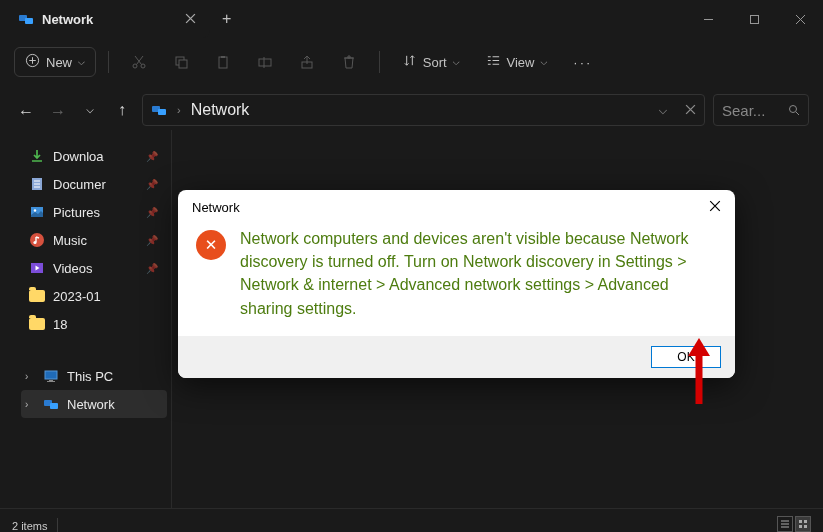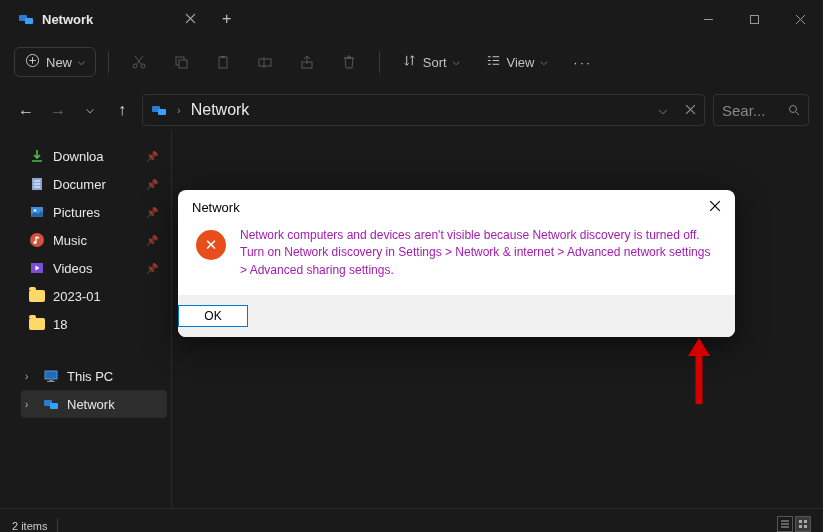--- a/index.html
+++ b/index.html
@@ -51,22 +51,22 @@
 .view-toggle { margin-left: auto; display: flex; gap: 2px; }
 .view-toggle span { width: 16px; height: 16px; border: 1px solid #555; display: inline-flex; align-items: center; justify-content: center; font-size: 9px; }
 .view-toggle span.active { background: #3a3a3a; }
 
 
 .dialog { position: absolute; left: 178px; top: 190px; width: 557px; background: #fff; color: #000; border-radius: 8px; box-shadow: 0 8px 32px rgba(0,0,0,0.6); }
 .dlg-title { display: flex; align-items: center; padding: 10px 14px 6px; font-size: 13px; }
 .dlg-close { margin-left: auto; font-weight: 400; }
 .dlg-body { display: flex; gap: 14px; padding: 6px 18px 16px; }
 .dlg-icon { width: 30px; height: 30px; border-radius: 50%; background: #e84e1c; display: flex; align-items: center; justify-content: center; color: #fff; font-size: 15px; flex-shrink: 0; margin-top: 3px; }
-.dlg-text { font-size: 12px; line-height: 1.45; color: #a21caf; }
-.dlg-footer { background: #f0f0f0; padding: 10px 0; border-radius: 0 0 8px 8px; display: flex; justify-content: flex-start; }
+.dlg-text { font-size: 16px; line-height: 1.45; color: #4d7c0f; }
+.dlg-footer { background: #f0f0f0; padding: 10px 14px; border-radius: 0 0 8px 8px; display: flex; justify-content: flex-end; }
 .dlg-ok { width: 70px; height: 22px; background: #fff; border: 1px solid #0078d4; font-size: 12px; display: flex; align-items: center; justify-content: center; }
 
 
 .arrow { position: absolute; left: 685px; top: 336px; }
 
 
 .ico { display: inline-flex; width: 16px; height: 16px; align-items: center; justify-content: center; }
 .folder { width: 16px; height: 12px; background: #ffd867; border-radius: 2px; display: inline-block; }
 .folder::before { content: ''; position: relative; top: -3px; display: block; width: 7px; height: 3px; background: #ffd867; border-radius: 2px 2px 0 0; }
 </style>

